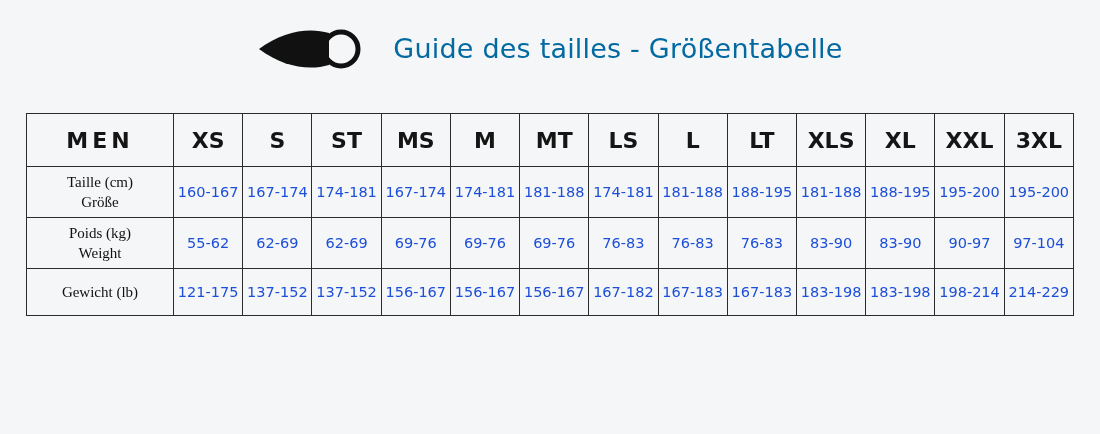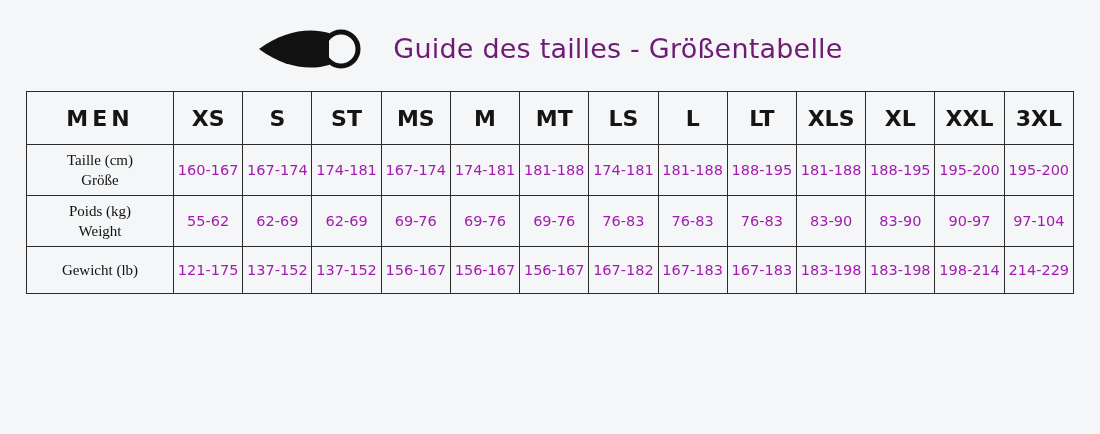--- a/index.html
+++ b/index.html
@@ -30,28 +30,28 @@
   .logo {
     width: 110px;
     height: 46px;
     position: relative;
     flex: 0 0 auto;
   }
   .logo svg { display: block; }
   .title {
     font-size: 27px;
     font-weight: 400;
-    color: #701a75;
+    color: #0369a1;
     letter-spacing: 0.2px;
     white-space: nowrap;
   }
   .table-wrap {
     position: absolute;
     left: 26px;
-    top: 91px;
+    top: 113px;
     width: 1048px;
   }
   table.size-table {
     border-collapse: collapse;
     width: 1048px;
     table-layout: fixed;
     background: #f4f6f7;
   }
   table.size-table td, table.size-table th {
     border: 1px solid #2b2b2b;
@@ -81,21 +81,21 @@
   td.label-cell {
     text-align: left;
     padding-left: 14px;
     font-size: 15px;
     line-height: 1.35;
     color: #111;
     font-family: Liberation Serif, serif;
   }
   td.val-cell {
     font-size: 14.5px;
-    color: #a21caf;
+    color: #1d4ed8;
   }
   tr.data-row td {
     height: 46px;
   }
   tr.tall-row td {
     height: 50px;
   }
   .sub {
     display: block;
   }

